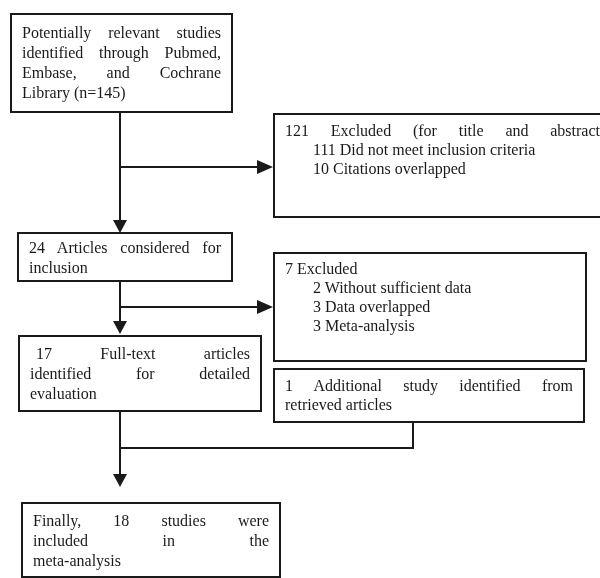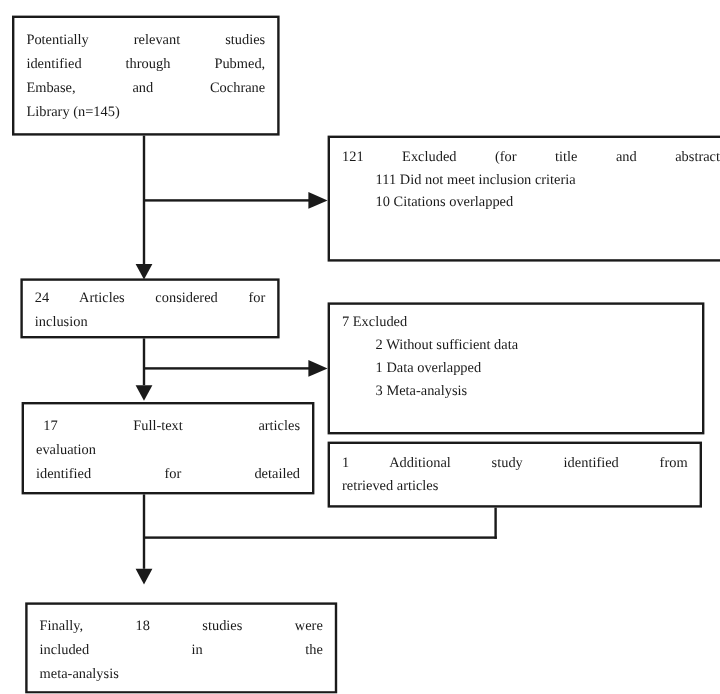--- a/index.html
+++ b/index.html
@@ -9,21 +9,21 @@
     background:#ffffff;
     font-family:"Liberation Serif","DejaVu Serif",serif;
     color:#1a1a1a;
   }
   .box{
     position:absolute;
     box-sizing:border-box;
     border:2px solid #1a1a1a;
     background:#ffffff;
     padding:6px 10px 0 10px;
-    font-size:12px;
+    font-size:16px;
   }
   .ln{
     line-height:20px;
     white-space:nowrap;
     text-align:left;
   }
   .box-r .ln{line-height:19px;}
   .j{ text-align:justify; text-align-last:justify; }
   .ind{ padding-left:28px; }
   .ti{ text-indent:6px; }
@@ -60,28 +60,28 @@
   </div>
 
   <div class="box" style="left:17px;top:232px;width:216px;height:50px;padding-top:4px;">
     <div class="ln j">24 Articles considered for</div>
     <div class="ln">inclusion</div>
   </div>
 
   <div class="box box-r" style="left:273px;top:252px;width:314px;height:110px;padding-top:5px;">
     <div class="ln">7 Excluded</div>
     <div class="ln ind">2 Without sufficient data</div>
-    <div class="ln ind">1 Data overlapped</div>
+    <div class="ln ind">3 Data overlapped</div>
     <div class="ln ind">3 Meta-analysis</div>
   </div>
 
   <div class="box" style="left:18px;top:335px;width:244px;height:77px;padding-top:7px;">
     <div class="ln j ti">17 Full-text articles</div>
+    <div class="ln j">identified for detailed</div>
     <div class="ln">evaluation</div>
-    <div class="ln j">identified for detailed</div>
   </div>
 
   <div class="box box-r" style="left:273px;top:368px;width:312px;height:55px;">
     <div class="ln j">1 Additional study identified from</div>
     <div class="ln">retrieved articles</div>
   </div>
 
   <div class="box" style="left:21px;top:502px;width:260px;height:76px;padding-top:7px;">
     <div class="ln j">Finally, 18 studies were</div>
     <div class="ln j">included in the</div>

